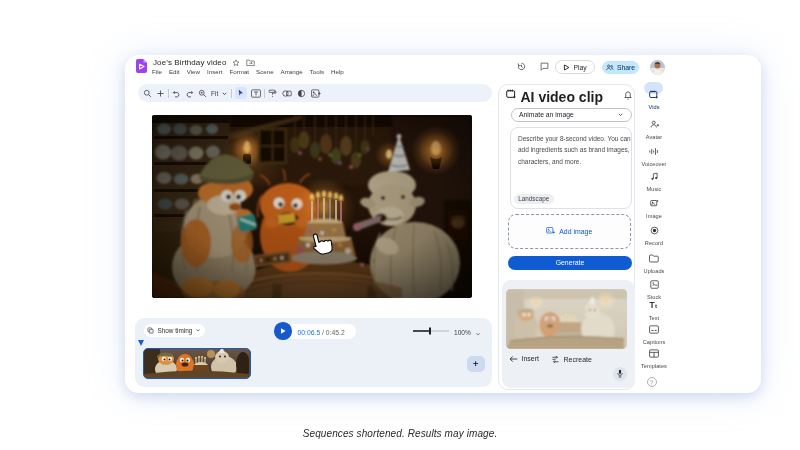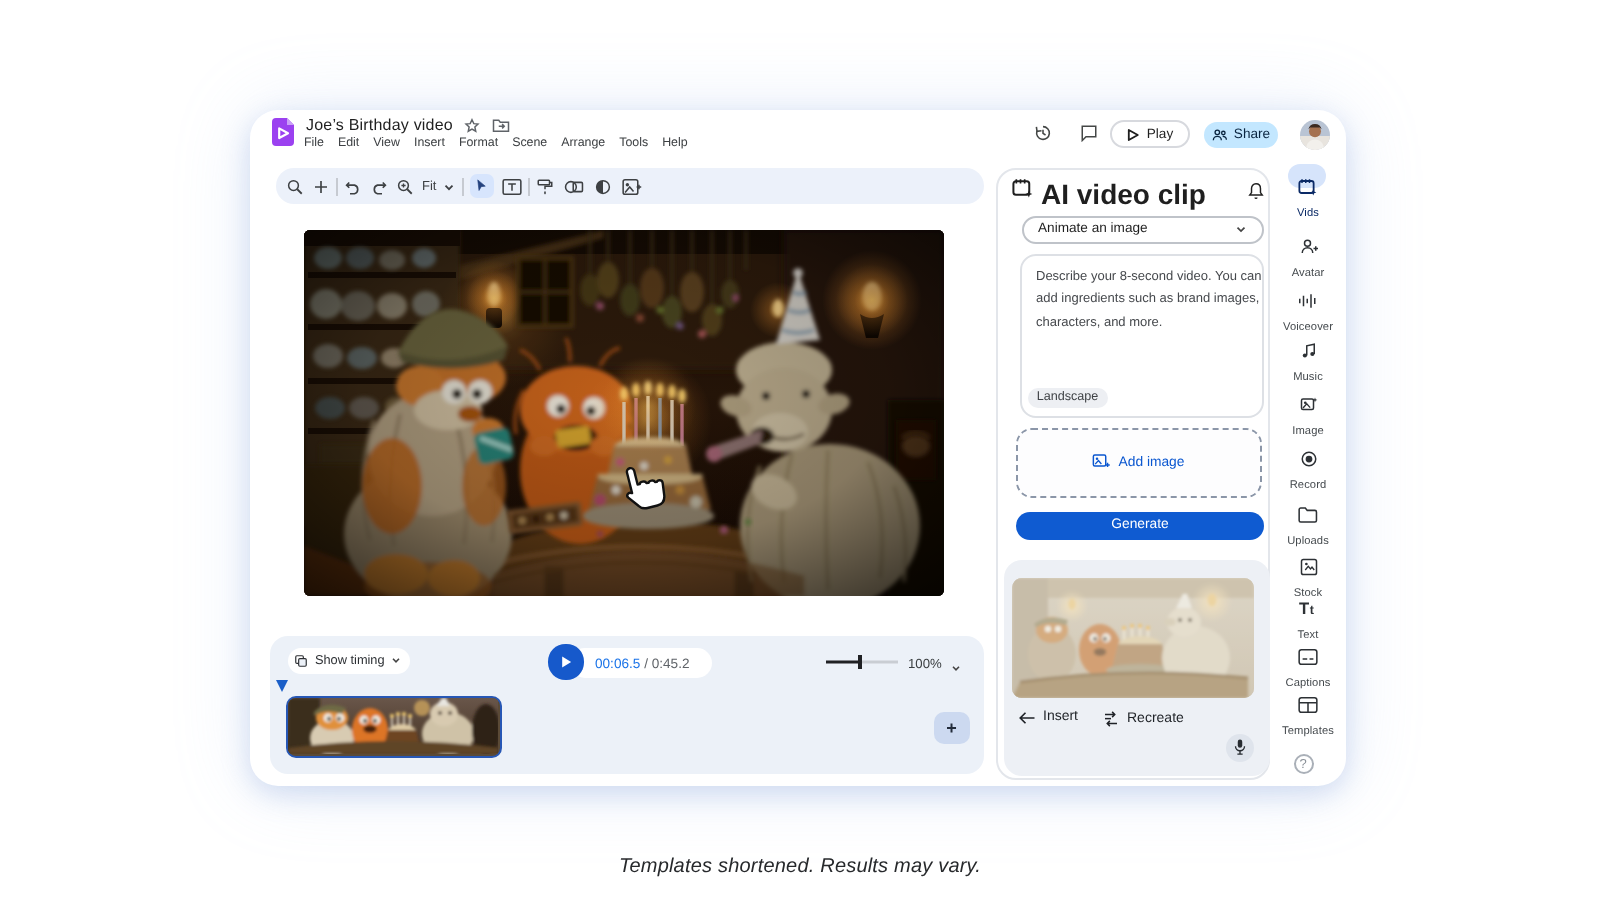--- a/index.html
+++ b/index.html
@@ -1,18 +1,18 @@
 <!DOCTYPE html>
 <html><head>
 <meta charset="utf-8">
 <style>
   * { margin:0; padding:0; box-sizing:border-box; }
   html,body { width:800px; height:450px; overflow:hidden; background:#ffffff;
     font-family:"Liberation Sans", sans-serif; }
-  .win { position:absolute; left:125px; top:55px; width:548px; height:338px;
+  .win { position:absolute; left:125px; top:55px; width:636px; height:338px;
     background:#fff; border-radius:14px;
     box-shadow: 0 4px 14px rgba(125,155,215,.32), 0 0 40px rgba(150,180,235,.20);
   }
   .abs { position:absolute; }
   .caption { position:absolute; left:0; top:428px; width:800px; text-align:center;
     font-size:10px; font-style:italic; color:#27292c; letter-spacing:.1px; }
   
   .logo { left:11px; top:4px; width:11px; height:14px; }
   .title { left:28px; top:3px; font-size:8px; color:#1f1f1f; font-weight:500; letter-spacing:.1px;}
   .menus { left:27px; top:13px; font-size:6.2px; color:#3d4043; white-space:nowrap; }
@@ -685,13 +685,13 @@
     <div class="sitem" style="top:288.5px">
       <svg width="10" height="9" viewBox="0 0 26 22">
           <rect x="1.5" y="1.5" width="23" height="19" rx="3" fill="none" stroke="#2d3135" stroke-width="2"></rect>
           <path d="M1.5 8 h23 M13 8 v12.5" stroke="#2d3135" stroke-width="2"></path>
         </svg>
       <span class="lab">Templates</span>
     </div>
     <div class="helpc">?</div>
   </div>
 </div>
-<div class="caption">Templates shortened. Results may vary.</div>
+<div class="caption">Sequences shortened. Results may image.</div>
 
 </body></html>

